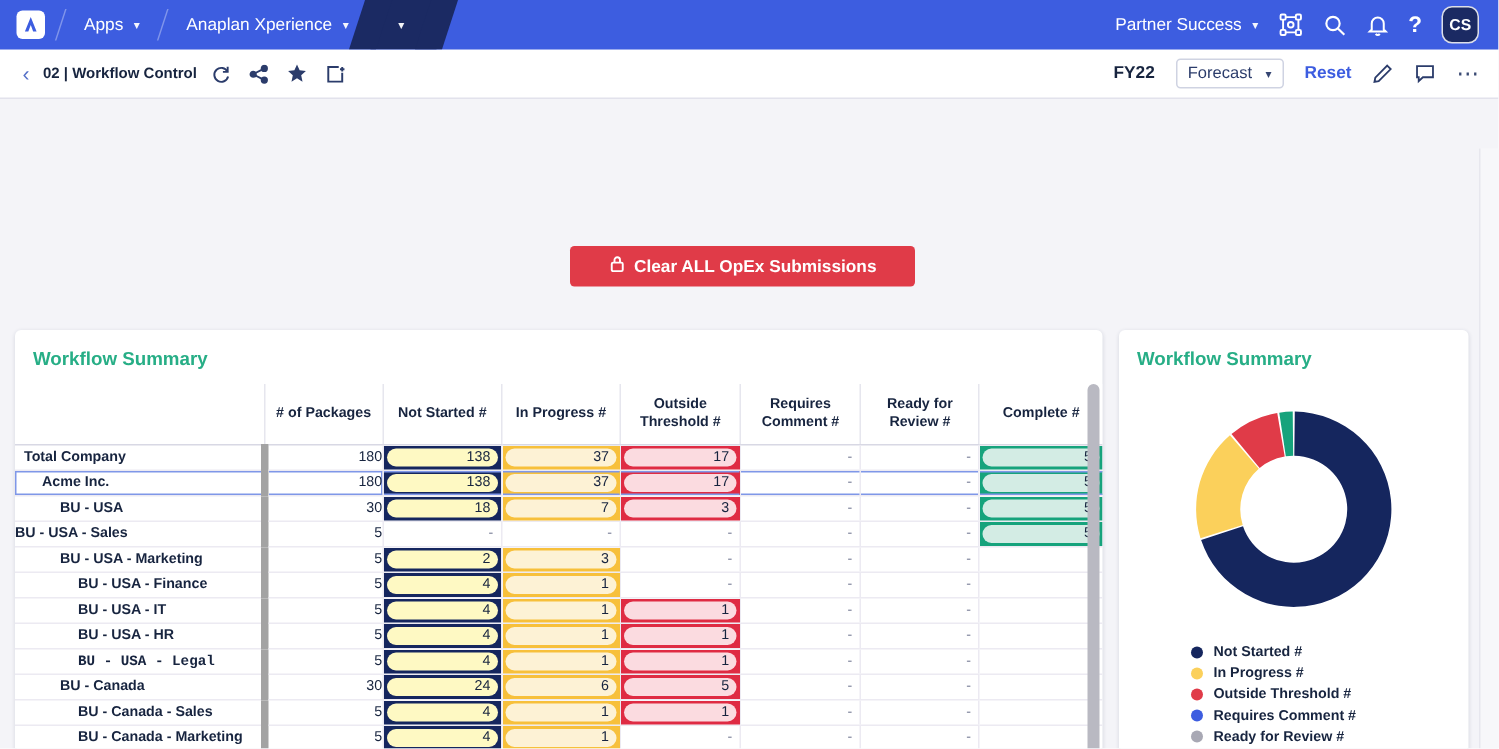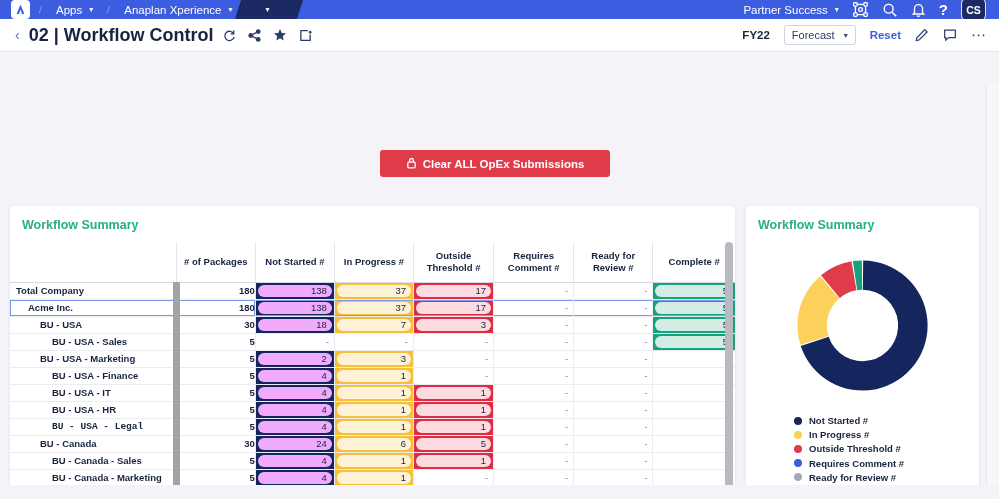--- a/index.html
+++ b/index.html
@@ -7,21 +7,21 @@
   body {
     font-family: "Liberation Sans", sans-serif;
     background:#f4f4f8;
     font-size:11px;
     color:#1f3a68;
     -webkit-font-smoothing:antialiased;
   }
 
   
   .topnav{
-    height:19px; background:#3d5de0; display:flex; align-items:stretch;
+    height:33px; background:#3d5de0; display:flex; align-items:stretch;
     position:relative; overflow:hidden;
   }
   .logo-box{ width:40px; display:flex; align-items:center; justify-content:center; }
   .logo-mark{ width:19px; height:19px; background:#fff; border-radius:4px;
     display:flex; align-items:center; justify-content:center; }
   .logo-mark svg{ display:block; }
   .nav-sep{ width:1px; background:rgba(255,255,255,.35); transform:skewX(-18deg);
     margin:6px 0; }
   .nav-item{
     display:flex; align-items:center; gap:7px; padding:0 15px; color:#fff;
@@ -47,21 +47,21 @@
     font-size:10.5px; font-weight:bold; display:flex; align-items:center;
     justify-content:center; border:1.5px solid rgba(255,255,255,.85); cursor:pointer;
   }
 
   
   .toolbar{
     height:33px; background:#fff; display:flex; align-items:center;
     padding:0 12px; border-bottom:1px solid #e2e2ec;
   }
   .back-chevron{ color:#5570c8; font-size:14px; padding:0 9px 0 3px; cursor:pointer; }
-  .page-title{ font-size:18px; font-weight:bold; color:#17243f; margin-right:10px;text-align:right; }
+  .page-title{ font-size:10px; font-weight:bold; color:#17243f; margin-right:10px;text-align:right; }
   .tb-icons{ display:flex; align-items:center; gap:12px; color:#2b3c6b; }
   .tb-icon{ cursor:pointer; display:flex; align-items:center; }
   .tb-spacer{ flex:1; }
   .tb-right{ display:flex; align-items:center; gap:14px; }
   .fy-label{ font-size:11.5px; font-weight:bold; color:#17243f; }
   .select-box{
     border:1px solid #cfd3e2; border-radius:3px; padding:3px 7px;
     font-size:11px; color:#2b3c6b; display:flex; align-items:center; gap:9px;
     cursor:pointer; background:#fff;
   }
@@ -99,32 +99,32 @@
   }
   table.grid th.c0{ border-left:none; }
   table.grid td{
     height:16.8px; padding:0; border-bottom:1px solid #eceaf2;
     font-size:9.5px; color:#17243f;
   }
   td.label{
     font-weight:bold; padding-left:6px; color:#17243f; border-left:none;
     white-space:nowrap; overflow:hidden;
   }
-  td.pkg{ text-align:right; padding-right:7px; border-left:7px solid #a3a3a3;
-    font-weight:bold; color:#17243f; }
+  td.pkg{ text-align:right; padding-right:7px; border-left:5px solid #a3a3a3;
+    font-weight:normal; color:#17243f; }
   td.cell{ border-left:1px solid #eceaf2; text-align:right; position:relative;
     padding:0 2px; }
   td.cell .dash{ display:block; text-align:right; padding-right:5px; color:#7b8099; }
   .pill{
     display:block; height:12px; line-height:12px; border-radius:7px;
     text-align:right; padding-right:5px; font-size:9.5px; color:#17243f;
   }
   
   td.ns.filled{ background:#15265e; padding:2px 2px; }
-  td.ns.filled .pill{ background:#f0abfc; }
+  td.ns.filled .pill{ background:#fef9c3; }
   
   td.ip.filled{ background:#f7c03b; padding:2px 2px;margin-left:46px; }
   td.ip.filled .pill{ background:#fdf2d5; }
   
   td.ot.filled{ background:#df2b43; padding:2px 2px; }
   td.ot.filled .pill{ background:#fbdbe0; }
   
   td.cp.filled{ background:#16a37c; padding:2px 2px; }
   td.cp.filled .pill{ background:#d3ece4; }
 
@@ -362,21 +362,21 @@
               <span class="dash">-</span>
             </td>
             <td class="cell rr">
               <span class="dash">-</span>
             </td>
             <td class="cell cp filled">
               <span class="pill">5</span>
             </td>
           </tr>
           <tr>
-            <td class="label" style="padding-left: 42px; margin-left: 32px;">BU - USA - Sales</td>
+            <td class="label" style=" margin-left: 32px;">BU - USA - Sales</td>
             <td class="pkg">5</td>
             <td class="cell ns">
               <span class="dash">-</span>
             </td>
             <td class="cell ip">
               <span class="dash">-</span>
             </td>
             <td class="cell ot">
               <span class="dash">-</span>
             </td>

